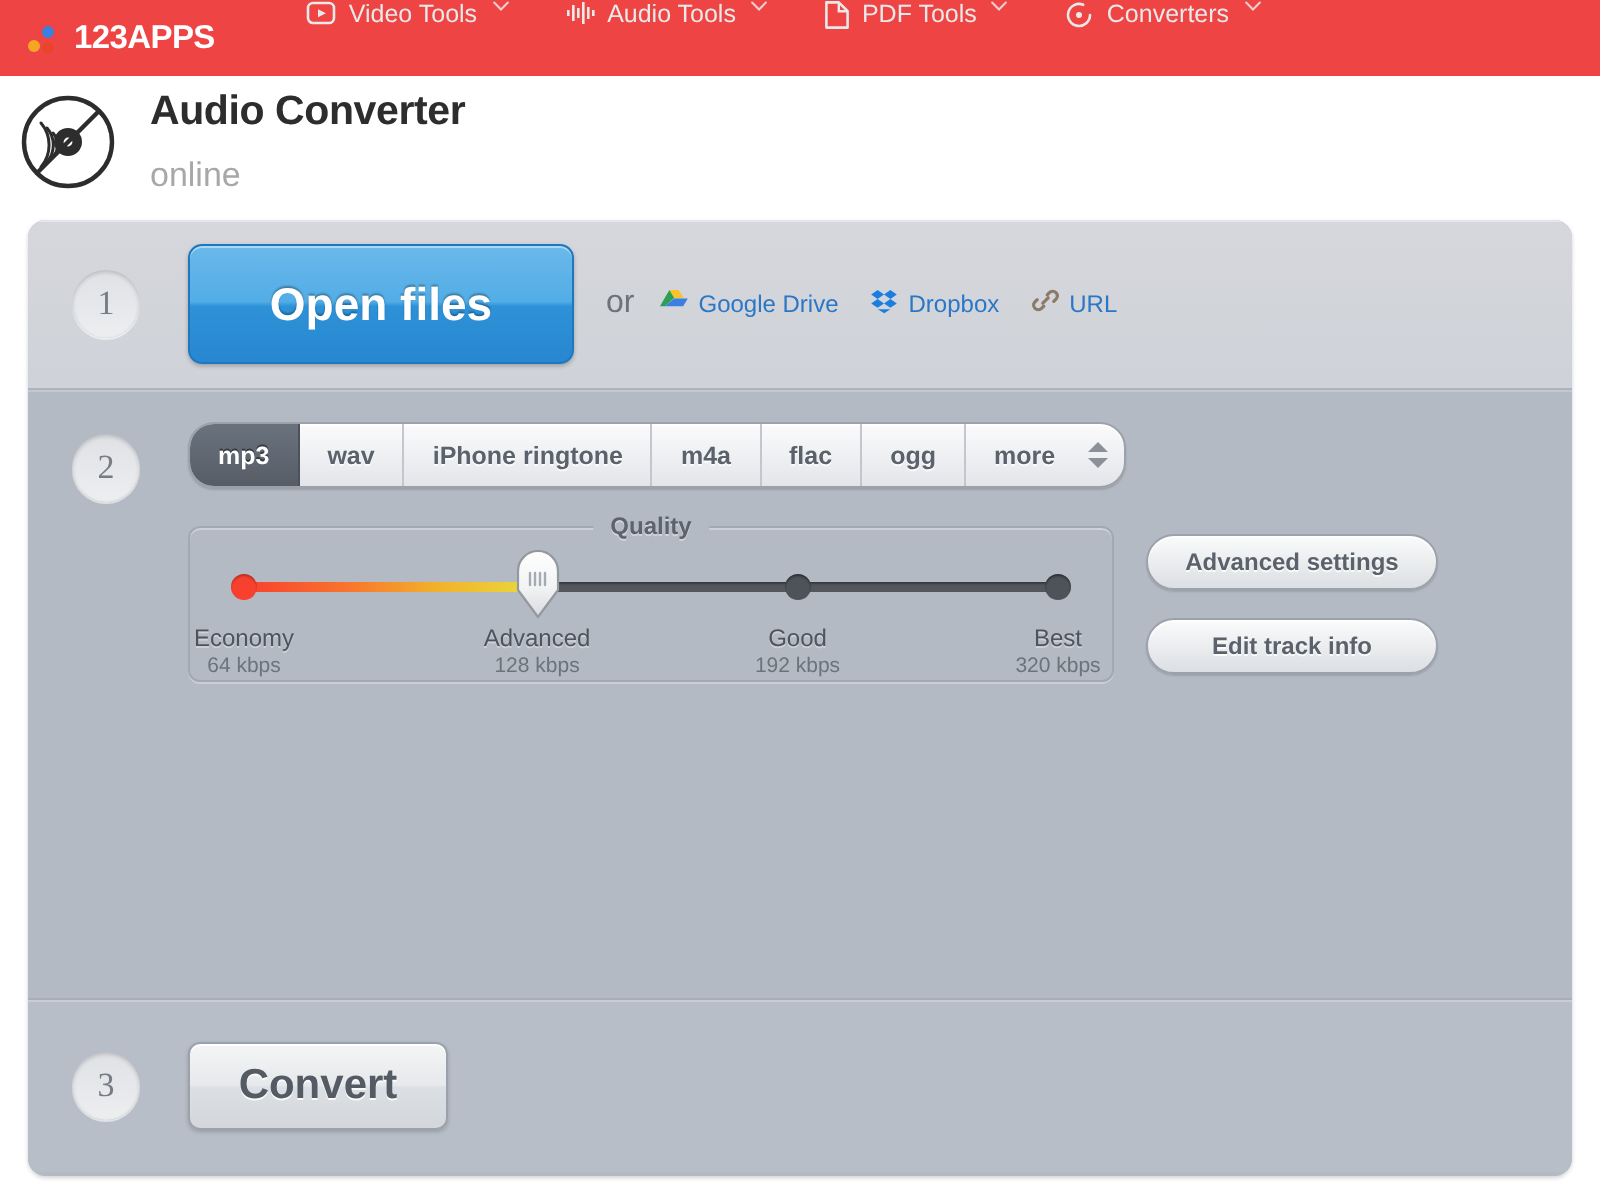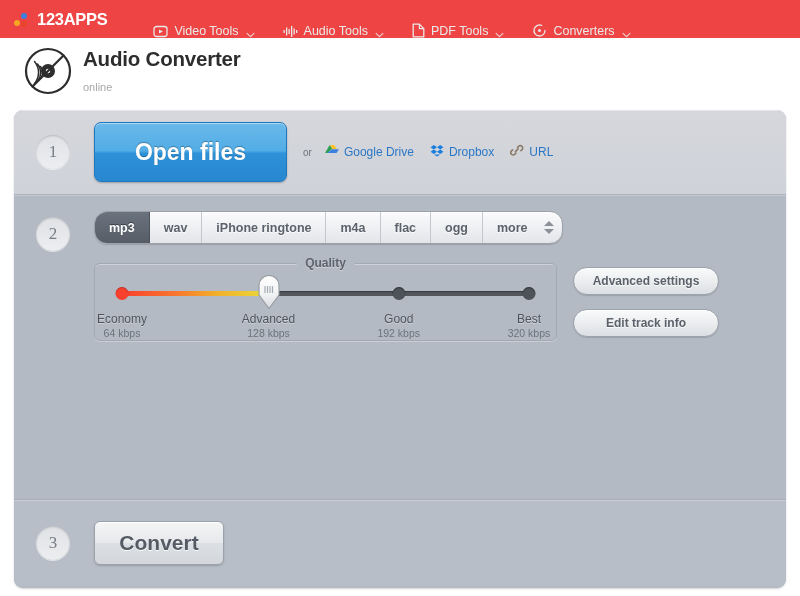--- a/index.html
+++ b/index.html
@@ -40,21 +40,21 @@
   .bd2 { left: 7px; top: 1px; background: #3b7fe0; }
   .bd3 { left: 7px; top: 9px; background: #e8452c; }
   .brand-name {
     color: #ffffff;
     font-size: 16.5px;
     font-weight: bold;
     letter-spacing: -0.3px;
   }
   .nav-item {
     display: flex;
-    align-items: flex-end;
+    align-items: flex-start;
     gap: 6px;
     padding: 0 14px;
     height: 38px;
     color: #e9e9e9;
     font-size: 12.5px;
     cursor: pointer;
     white-space: nowrap;
   }
   .nav-item svg { display: block; }
   .nav-caret {
@@ -62,33 +62,33 @@
     margin-left: 1px;
     opacity: .85;
   }
 
   
   .app-header {
     height: 66px;
     background: #fff;
     display: flex;
     align-items: center;
-    padding-left: 24px;
-    gap: 11px;
+    padding-left: 10px;
+    gap: 17px;
   }
   .app-logo { width: 48px; height: 48px; }
   .app-titles { line-height: 1.05; }
   .app-title {
     font-size: 20.5px;
     font-weight: bold;
     color: #2d2d2d;
     letter-spacing: -0.2px;
   }
   .app-sub {
-    font-size: 11px;
+    font-size: 17px;
     color: #a8a8a8;
     margin-top: 12px;
   }
 
   
   .panel {
     position: absolute;
     left: 14px; top: 110px;
     width: 772px; height: 478px;
     border-radius: 9px;
@@ -150,21 +150,21 @@
     font-size: 23px;
     font-weight: bold;
     text-shadow: 0 -1px 1px rgba(0,0,0,.3);
     display: flex;
     align-items: center;
     justify-content: center;
     cursor: pointer;
   }
   .or-text {
     margin-left: 16px;
-    font-size: 10px;
+    font-size: 16px;
     color: #6d737b;
     text-align: right;
   }
   .cloud-links {
     display: flex;
     align-items: center;
     gap: 16px;
     margin-left: 13px;
   }
   .cloud-link {

